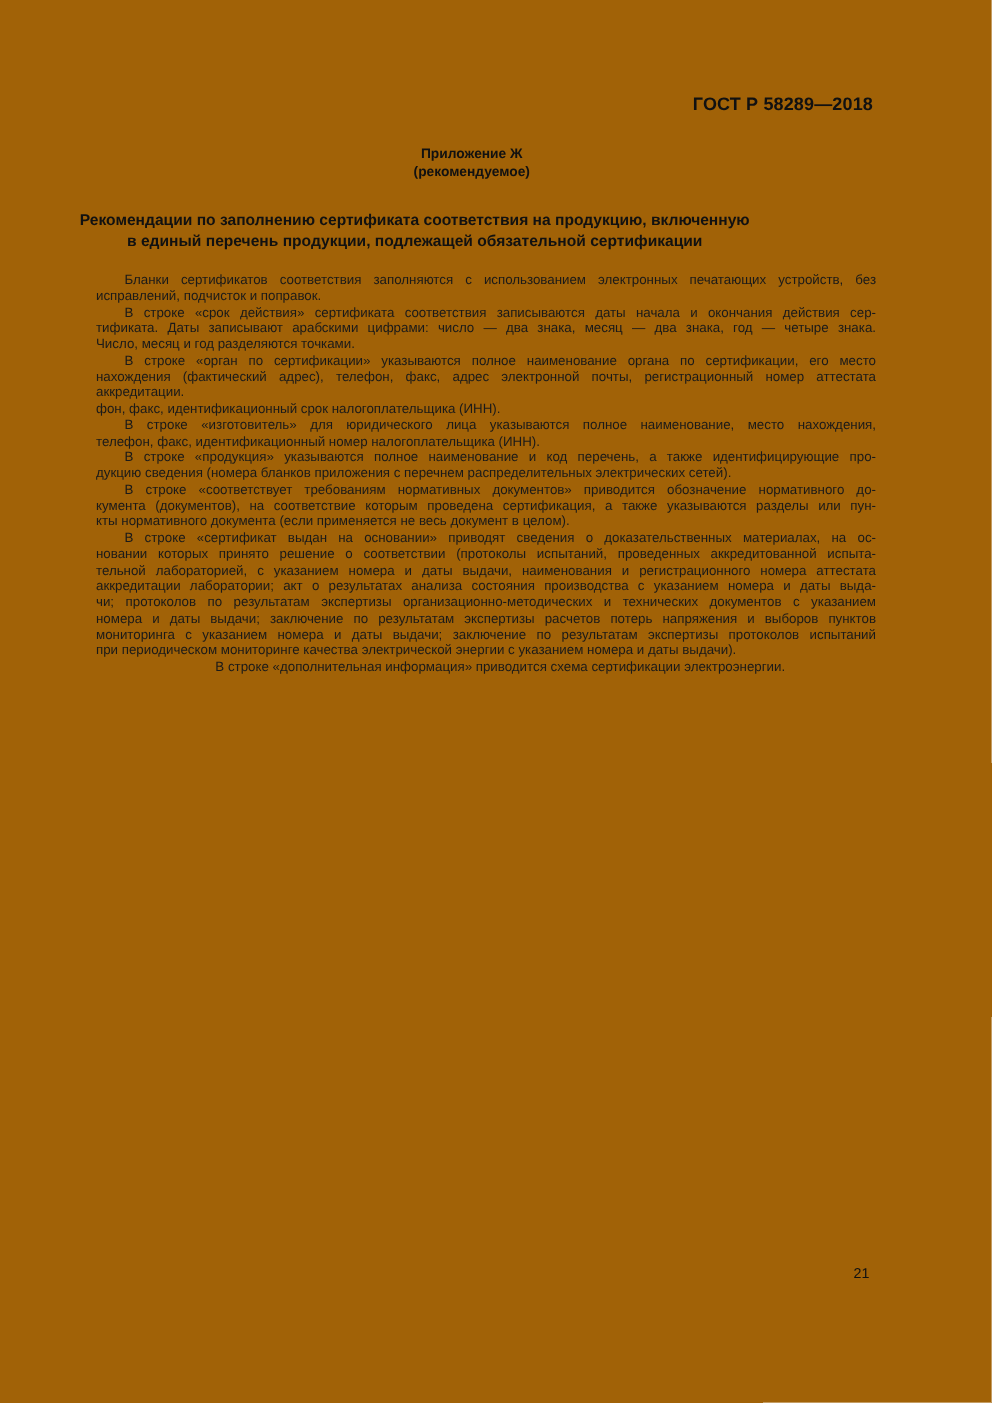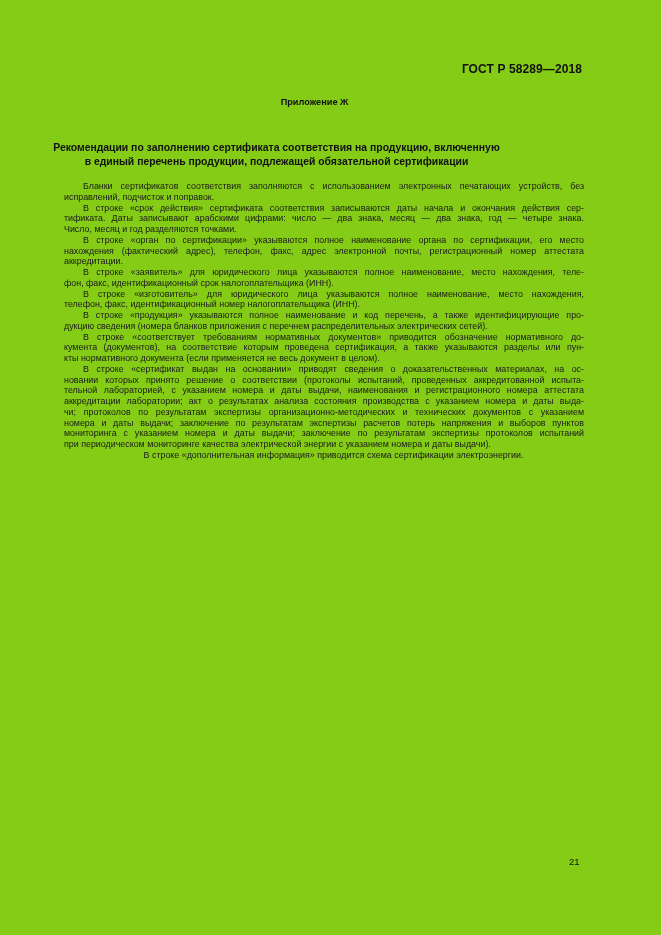--- a/index.html
+++ b/index.html
@@ -12,21 +12,21 @@
       height: 935px;
       position: relative;
       overflow: hidden;
       font-family: "Liberation Sans", sans-serif;
       color: #1a1a1a;
     }
     .page {
       position: absolute;
       left: 0; top: 0;
       width: 661px; height: 935px;
-      background: #84cc16;
+      background: #a16207;
     }
     .doc-code {
       position: absolute;
       top: 62px;
       right: 79px;
       font-size: 12px;
       font-weight: bold;
       color: #111;
       letter-spacing: 0.1px;
     }
@@ -75,32 +75,32 @@
     .line.indent {
       padding-left: 19px;
       text-align: center;
     }
     .page-number {
       position: absolute;
       top: 844px;
       left: 569px;
       font-size: 9.5px;
       color: #111;
-      margin-top: 12px;
     }
   </style>
 </head>
 <body>
 
 <div class="page">
 
   <div class="doc-code">ГОСТ Р 58289—2018</div>
 
   <div class="annex-head">
     <div>Приложение Ж</div>
+    <div>(рекомендуемое)</div>
   </div>
 
   <div class="annex-title">
     <div>Рекомендации по заполнению сертификата соответствия на продукцию, включенную</div>
     <div>в единый перечень продукции, подлежащей обязательной сертификации</div>
   </div>
 
   <div class="body-text">
 
     <div>
@@ -114,21 +114,20 @@
       <span class="line">Число, месяц и год разделяются точками.</span>
     </div>
 
     <div>
       <span class="line just indent">В строке «орган по сертификации» указываются полное наименование органа по сертификации, его место</span>
       <span class="line just">нахождения (фактический адрес), телефон, факс, адрес электронной почты, регистрационный номер аттестата</span>
       <span class="line">аккредитации.</span>
     </div>
 
     <div>
-      <span class="line just indent">В строке «заявитель» для юридического лица указываются полное наименование, место нахождения, теле-</span>
       <span class="line">фон, факс, идентификационный срок налогоплательщика (ИНН).</span>
     </div>
 
     <div>
       <span class="line just indent">В строке «изготовитель» для юридического лица указываются полное наименование, место нахождения,</span>
       <span class="line">телефон, факс, идентификационный номер налогоплательщика (ИНН).</span>
     </div>
 
     <div>
       <span class="line just indent">В строке «продукция» указываются полное наименование и код перечень, а также идентифицирующие про-</span>

